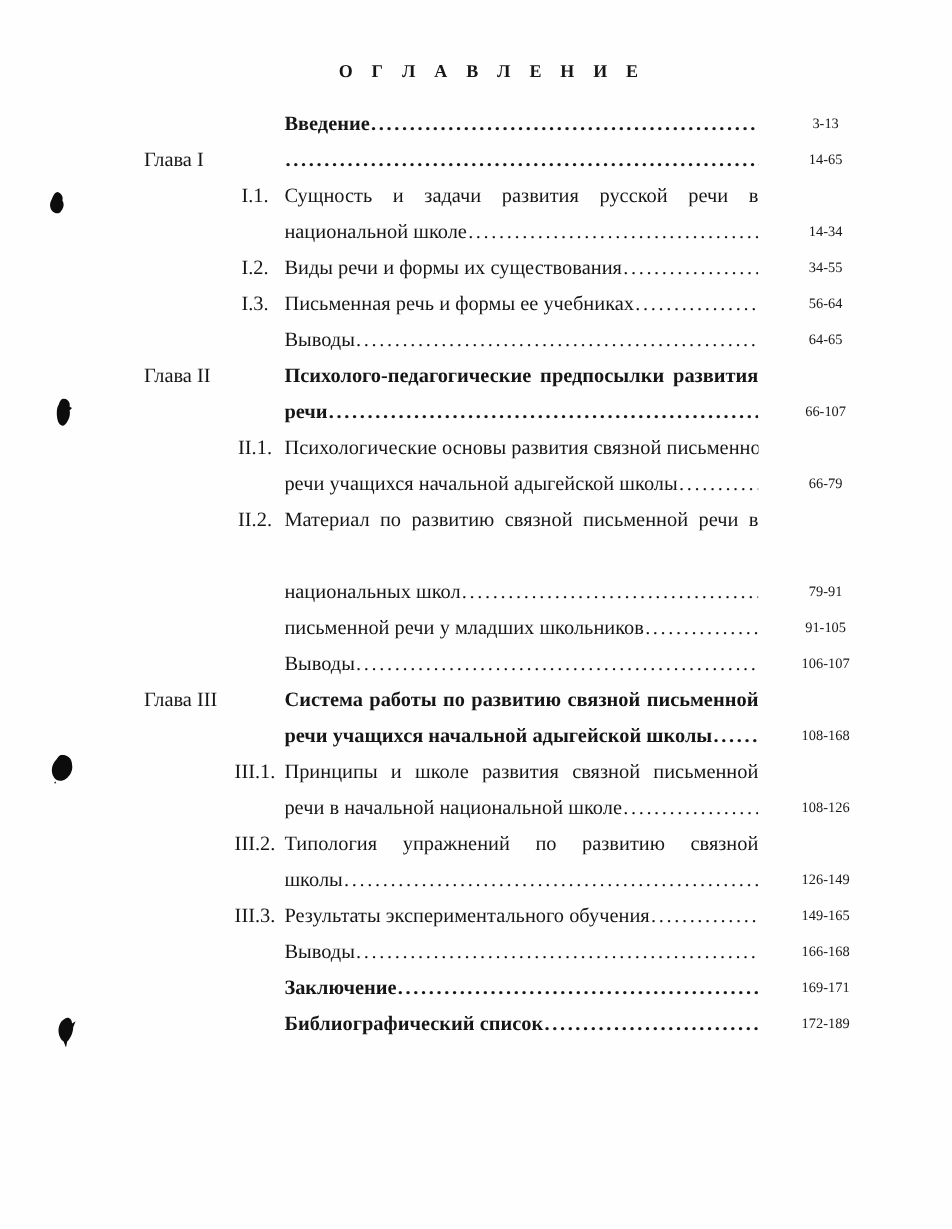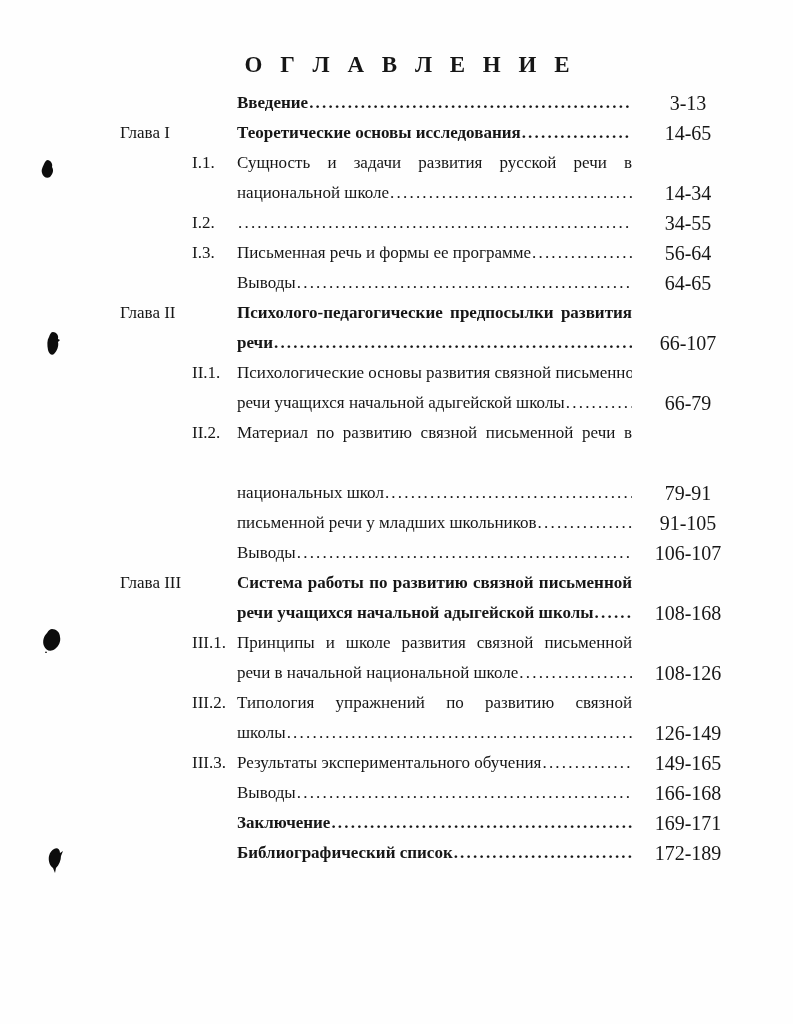--- a/index.html
+++ b/index.html
@@ -19,21 +19,21 @@
     position: absolute;
     inset: 0;
     background: #fefefe;
   }
   .doc-title {
     position: absolute;
     top: 52px;
     left: 27px;
     width: 766px;
     text-align: center;
-    font-size: 23px;
+    font-size: 15px;
     font-weight: bold;
     letter-spacing: 6px;
     white-space: nowrap;
   }
   .toc {
     position: absolute;
     top: 88px;
     left: 0;
     width: 697px;
   }
@@ -43,21 +43,21 @@
     line-height: 30px;
     font-size: 17px;
   }
   .col-label {
     flex: 0 0 72px;
     margin-left: 120px;
     white-space: nowrap;
   }
   .col-num {
     flex: 0 0 45px;
-    text-align: left;
+    text-align: center;
     padding-right: 4px;
     box-sizing: border-box;
     white-space: nowrap;
   }
   .col-text {
     flex: 0 0 395px;
     overflow: hidden;
   }
   .col-text.justify {
     text-align: justify;
@@ -75,21 +75,21 @@
     overflow: hidden;
     white-space: nowrap;
     letter-spacing: 2.2px;
     padding-left: 1px;
   }
   .col-pages {
     flex: 0 0 84px;
     margin-left: 14px;
     text-align: center;
     white-space: nowrap;
-    font-size: 20px;
+    font-size: 12px;
   }
   .bold { font-weight: bold; }
   .blob {
     position: absolute;
   }
 </style>
 </head>
 <body>
 
 <div class="page">
@@ -103,21 +103,20 @@
         <span class="col-text leader bold">
           <span class="entry-text">Введение</span>
           <span class="dots">....................................................................................................................................................................................</span>
         </span>
         <span class="col-pages">3-13</span>
       </div>
       <div class="row">
         <span class="col-label">Глава I</span>
         <span class="col-num"></span>
         <span class="col-text leader bold">
-          <span class="entry-text">Теоретические основы исследования</span>
           <span class="dots">....................................................................................................................................................................................</span>
         </span>
         <span class="col-pages">14-65</span>
       </div>
       <div class="row">
         <span class="col-label"></span>
         <span class="col-num">I.1.</span>
         <span class="col-text justify">Сущность и задачи развития русской речи в</span>
         <span class="col-pages"></span>
       </div>
@@ -127,29 +126,30 @@
         <span class="col-text leader">
           <span class="entry-text">национальной школе</span>
           <span class="dots">....................................................................................................................................................................................</span>
         </span>
         <span class="col-pages">14-34</span>
       </div>
       <div class="row">
         <span class="col-label"></span>
         <span class="col-num">I.2.</span>
         <span class="col-text leader">
+          <span class="entry-text">Виды речи и формы их существования</span>
           <span class="dots">....................................................................................................................................................................................</span>
         </span>
         <span class="col-pages">34-55</span>
       </div>
       <div class="row">
         <span class="col-label"></span>
         <span class="col-num">I.3.</span>
         <span class="col-text leader">
-          <span class="entry-text">Письменная речь и формы ее программе</span>
+          <span class="entry-text">Письменная речь и формы ее учебниках</span>
           <span class="dots">....................................................................................................................................................................................</span>
         </span>
         <span class="col-pages">56-64</span>
       </div>
       <div class="row">
         <span class="col-label"></span>
         <span class="col-num"></span>
         <span class="col-text leader">
           <span class="entry-text">Выводы</span>
           <span class="dots">....................................................................................................................................................................................</span>

